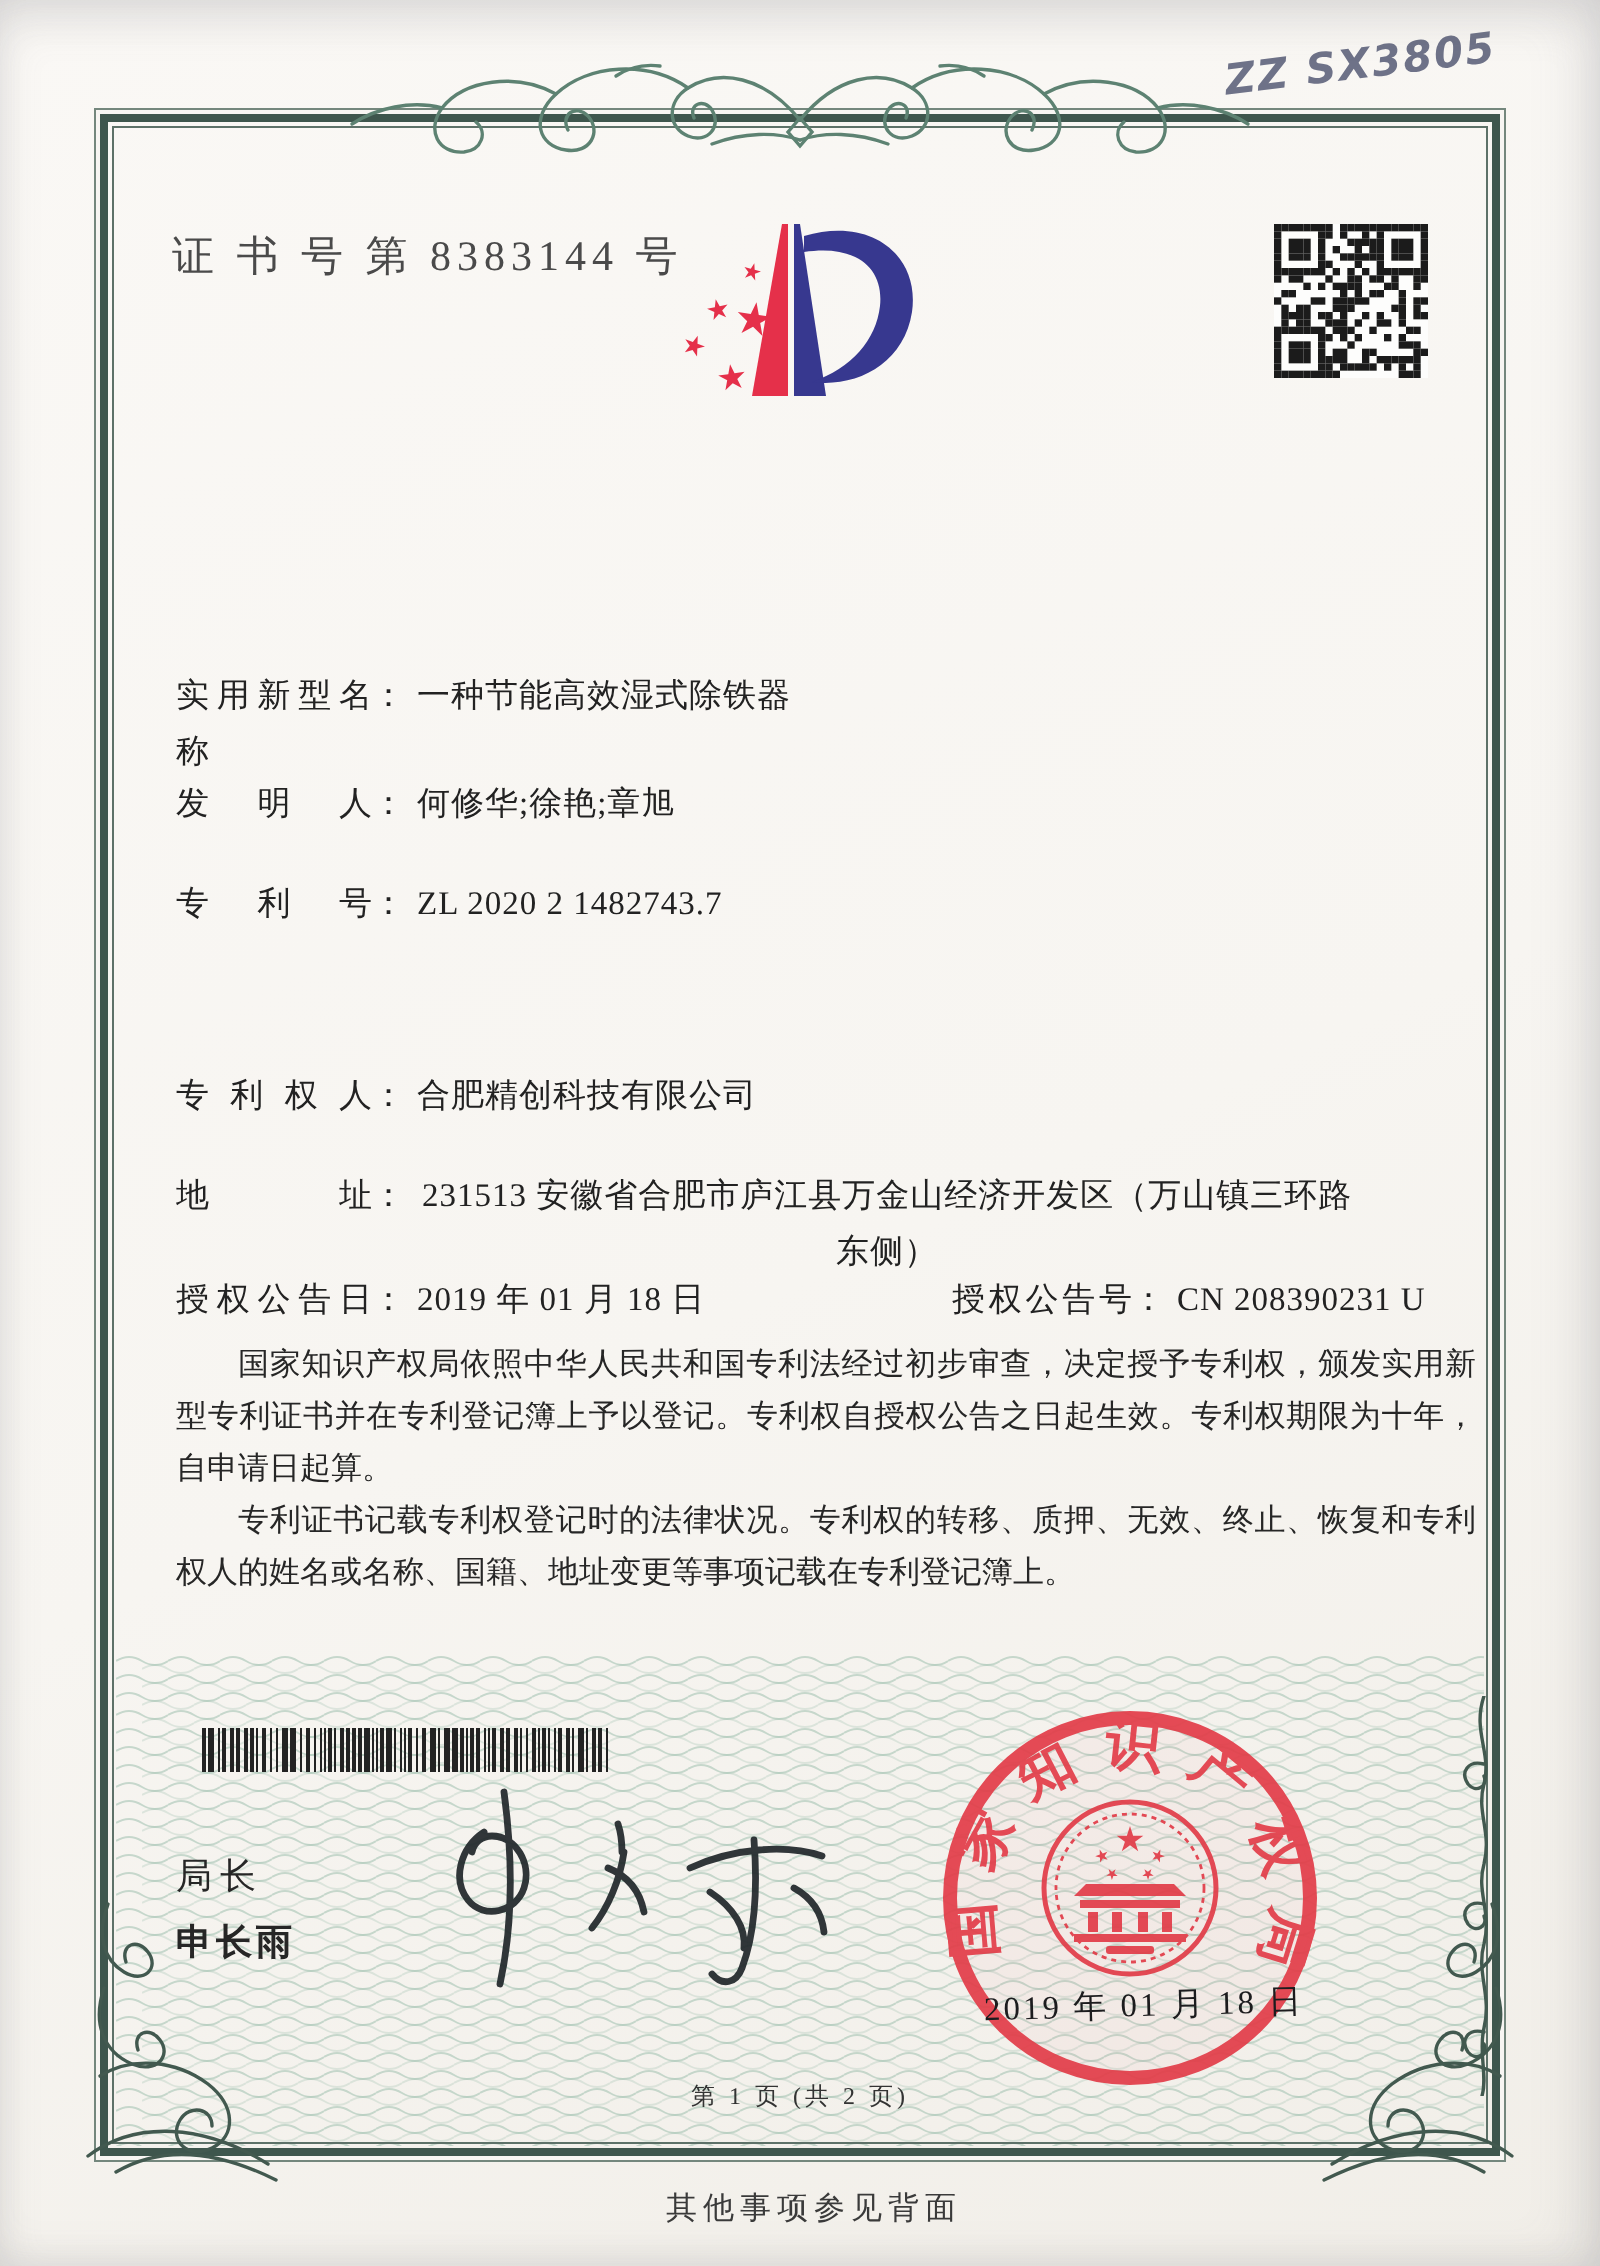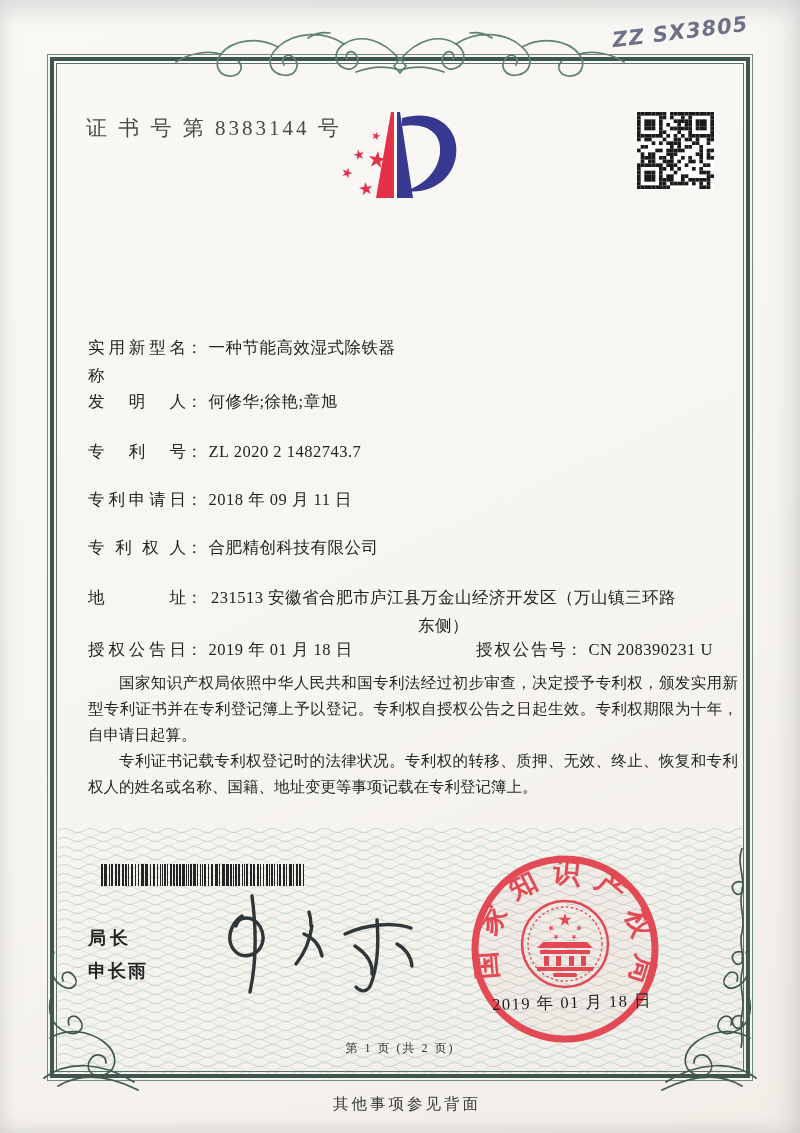--- a/index.html
+++ b/index.html
@@ -39,21 +39,21 @@
   .fvalue{ display:inline-block; vertical-align:top; max-width:480px; letter-spacing:0.5px;text-align:center; }
   .row-name{top:334px;} .row-inventor{top:388px;} .row-patentno{top:438px;}
   .row-filing{top:486px;} .row-patentee{top:534px;} .row-address{top:584px;}
   .row-grant{top:636px;}
   .pair2{ position:absolute; left:352px; top:0; white-space:nowrap; }
   .pair2 .flabel{ width:90px;margin-left:36px; }
   .paras{ position:absolute; left:88px; top:670px; width:650px; font-size:15.5px;
     line-height:26px; text-align:justify; color:#262626; }
   .paras p{ text-indent:2em; }
   .barcode{ position:absolute; left:101px; top:864px; z-index:4; }
-  .sig-title{ position:absolute; left:88px; top:926px; font-size:18px; font-weight:700; letter-spacing:4px; color:#262626; }
+  .sig-title{ position:absolute; left:88px; top:926px; font-size:18px; font-weight:400; letter-spacing:4px; color:#262626; }
   .sig-name{ position:absolute; left:88px; top:959px; font-size:18px; font-weight:600; letter-spacing:2px; color:#262626; }
   .sig-ink{ position:absolute; left:212px; top:882px; z-index:5; }
   .seal{ position:absolute; left:462px; top:844px; z-index:5; mix-blend-mode:multiply; }
   .seal-date{ position:absolute; left:492px; top:992px; z-index:6; font-size:16.5px;
     letter-spacing:1.5px; color:#1c1c1e; transform:rotate(-1.5deg); }
   .page-info{ position:absolute; left:0; right:0; top:1040px; text-align:center;
     font-size:12px; letter-spacing:2px; color:#333; z-index:4; }
   .back-note{ position:absolute; left:14px; right:0; top:1094px; text-align:center;
     font-size:15.5px; letter-spacing:3px; color:#3a3a3a; z-index:4; }
 </style>
@@ -384,23 +384,20 @@
 
     <div class="frow row-name">
       <span class="flabel">实用新型名称</span><span class="fcolon">：</span><span class="fvalue">一种节能高效湿式除铁器</span>
     </div>
     <div class="frow row-inventor">
       <span class="flabel">发明人</span><span class="fcolon">：</span><span class="fvalue">何修华;徐艳;章旭</span>
     </div>
     <div class="frow row-patentno">
       <span class="flabel">专利号</span><span class="fcolon">：</span><span class="fvalue">ZL 2020 2 1482743.7</span>
     </div>
-    <div class="frow row-filing">
-      <span class="flabel">专利申请日</span><span class="fcolon">：</span><span class="fvalue">2018 年 09 月 11 日</span>
-    </div>
     <div class="frow row-patentee">
       <span class="flabel">专利权人</span><span class="fcolon">：</span><span class="fvalue">合肥精创科技有限公司</span>
     </div>
     <div class="frow row-address">
       <span class="flabel">地址</span><span class="fcolon">：</span><span class="fvalue" style="max-width:470px">231513 安徽省合肥市庐江县万金山经济开发区（万山镇三环路东侧）</span>
     </div>
     <div class="frow row-grant" style="position:absolute;">
       <span>
         <span class="flabel">授权公告日</span><span class="fcolon">：</span><span class="fvalue">2019 年 01 月 18 日</span>
       </span>

